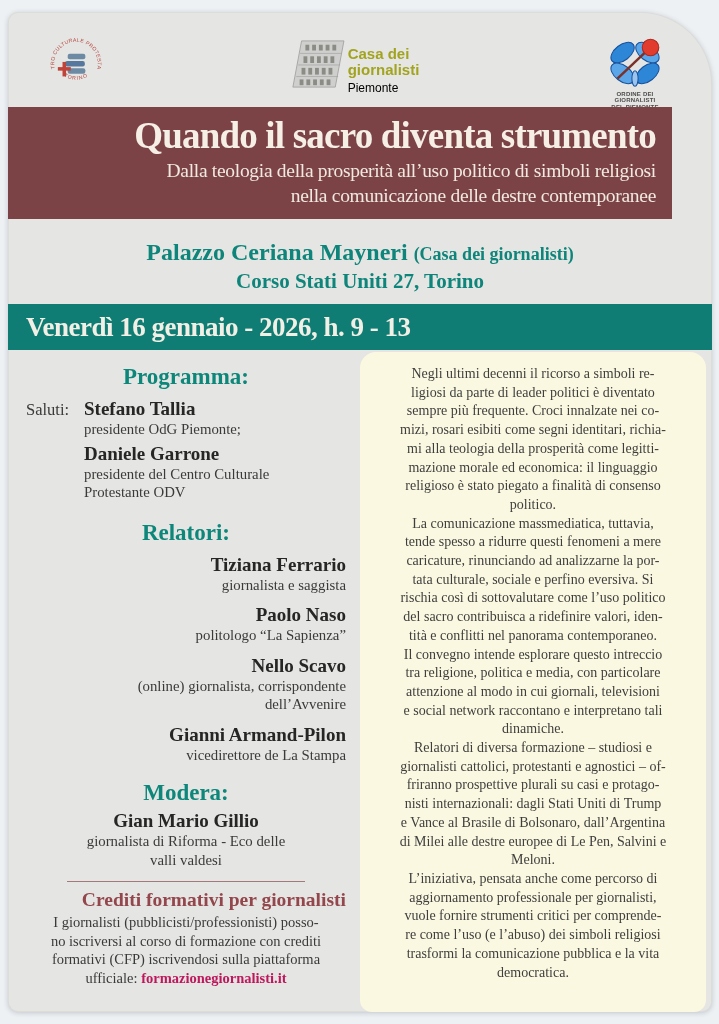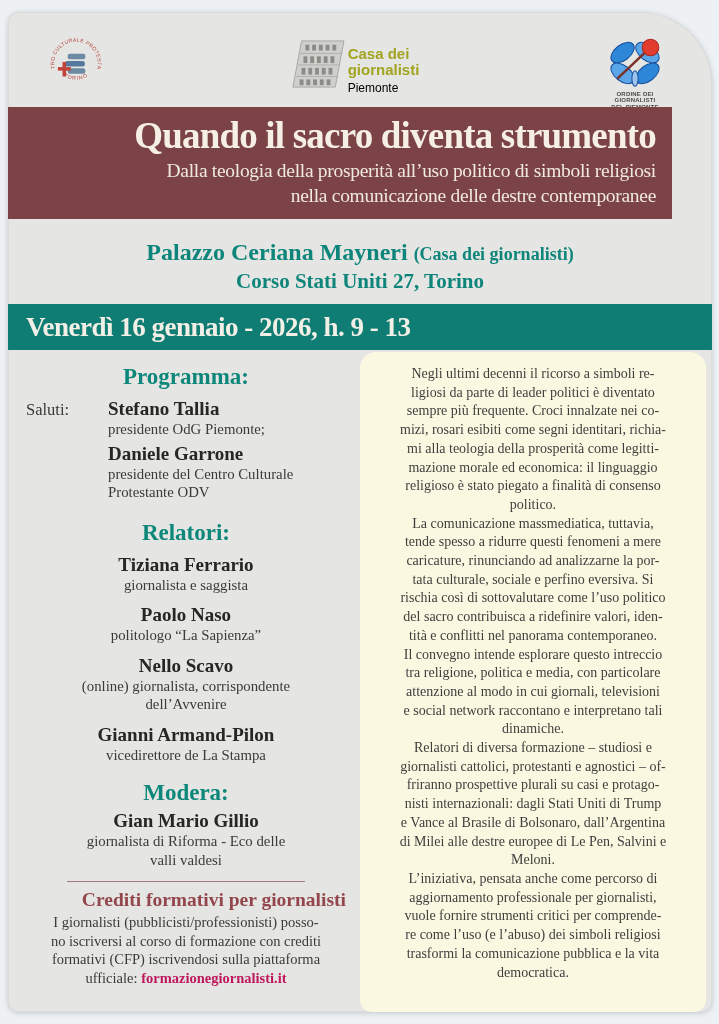--- a/index.html
+++ b/index.html
@@ -56,27 +56,27 @@
     padding-left:18px;box-sizing:border-box;
   }
   .date-banner span{
     color:#f2efe6;font-size:27px;font-weight:bold;letter-spacing:-0.5px;white-space:nowrap;
   }
   
   .content{flex:1;display:flex;min-height:0;}
   .left-col{width:355px;box-sizing:border-box;padding:0 14px 0 18px;color:#3a3a38;}
   .teal-heading{color:#0e877b;font-size:23px;font-weight:bold;text-align:center;
     margin:14px 0 8px 0;}
-  .saluti-row{display:flex;margin-top:0;gap:24px;}
+  .saluti-row{display:flex;margin-top:0;}
   .saluti-label{width:58px;font-size:16.5px;padding-top:2px;flex:none;}
   .saluti-people{flex:1;}
   .person{margin-bottom:4px;}
   .person-name{font-size:19px;font-weight:bold;color:#262624;line-height:22px;}
   .person-role{font-size:14.8px;line-height:18.5px;color:#3a3a38;white-space:pre-line;}
-  .relatori-list .person{text-align:center;margin-bottom:10px;}
+  .relatori-list .person{text-align:right;margin-bottom:10px;}
   .modera .person{text-align:center;margin-bottom:0;}
   .divider{border:none;border-top:1.5px solid #a5797c;width:238px;margin:12px auto 7px auto;}
   .credits-heading{color:#93474c;font-size:19.5px;font-weight:bold;text-align:right;margin:0 0 2px 0;}
   .credits-body{font-size:14.5px;line-height:18.5px;text-align:center;white-space:pre-line;
     margin:0;color:#3a3a38;}
   .credits-line{font-size:14.5px;line-height:18.5px;text-align:center;margin:0;color:#3a3a38;}
   .credits-line strong{font-weight:bold;color:#be185d;}
   .right-col{
     width:349px;background:#fbf8e2;border-radius:16px 16px 12px 12px;
     margin:2px 6px 0 0;box-sizing:border-box;

